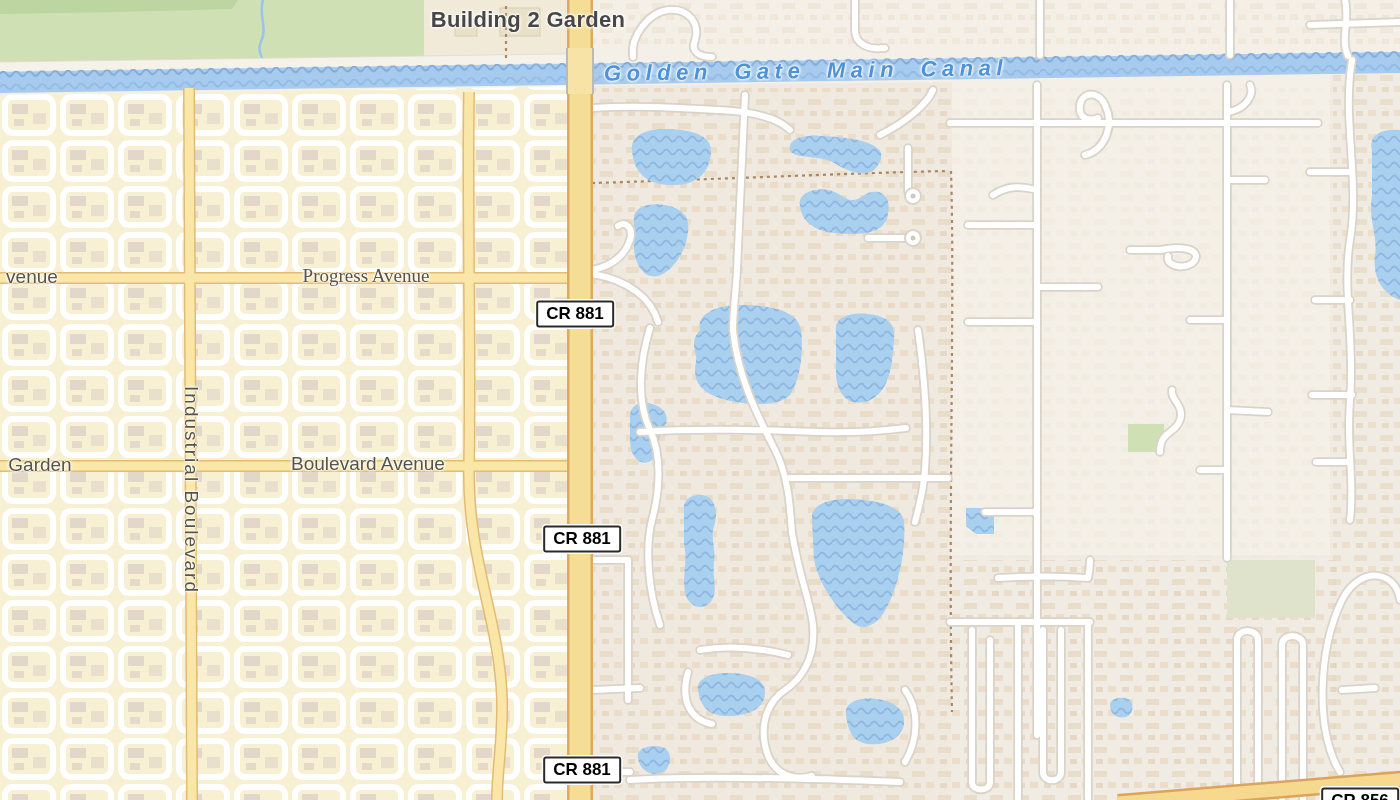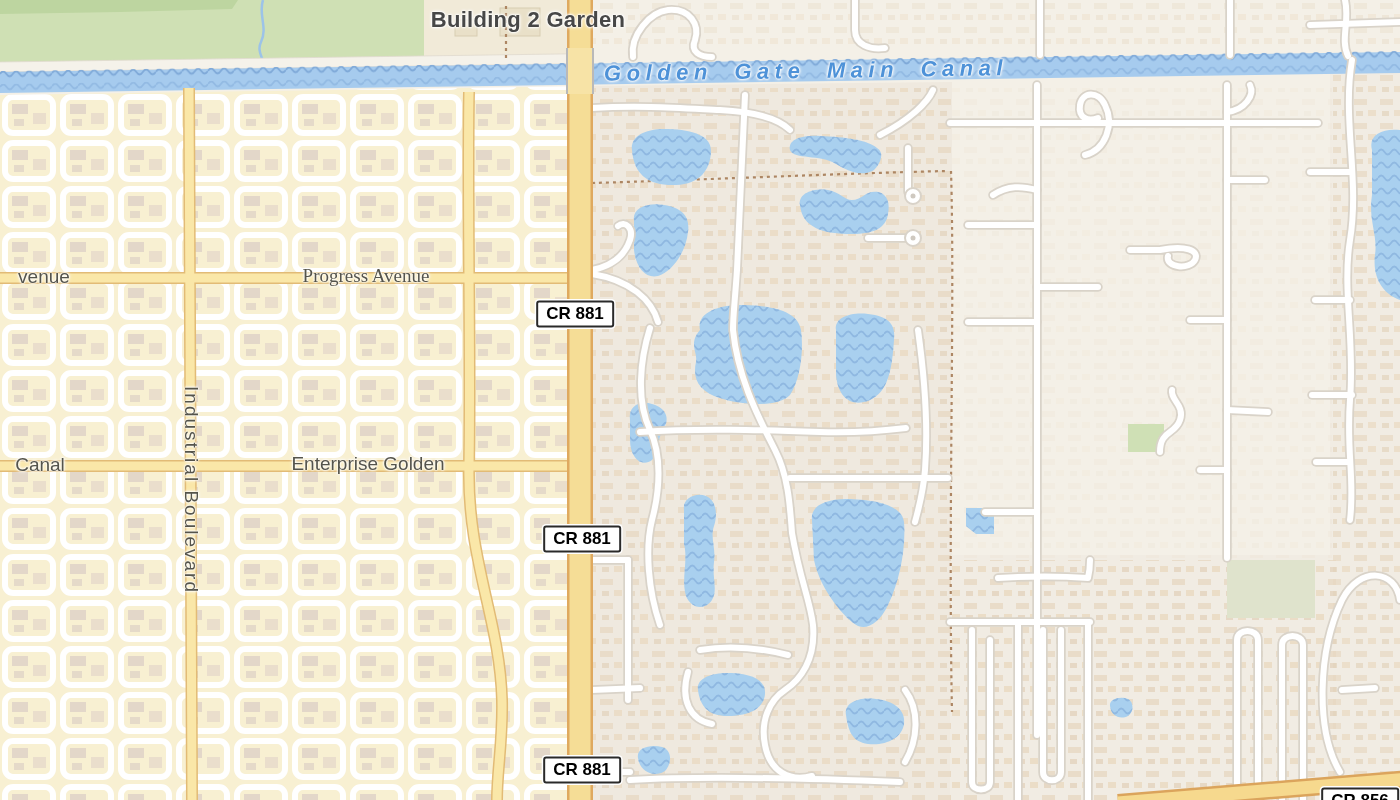--- a/index.html
+++ b/index.html
@@ -229,25 +229,25 @@
     </g>
   </g>
 </svg>
 
 <div class="map-label poi-label" style="left:528px;top:20px;">Building 2 Garden</div>
 
 <div class="map-label canal-label" style="left:806px;top:71px;transform:translate(-50%,-50%) rotate(-0.8deg);">Golden Gate Main Canal</div>
 
 <div class="map-label" style="left:366px;top:276px;font-family:Liberation Serif, serif;">Progress Avenue</div>
 
-<div class="map-label" style="left:44px;top:277px;">venue</div>
-
-<div class="map-label" style="left:368px;top:464px;">Enterprise Golden</div>
-
-<div class="map-label" style="left:40px;top:465px;">Canal</div>
+<div class="map-label" style="left:32px;top:277px;">venue</div>
+
+<div class="map-label" style="left:368px;top:464px;">Boulevard Avenue</div>
+
+<div class="map-label" style="left:40px;top:465px;">Garden</div>
 
 <div class="map-label vertical-label" style="left:191px;top:490px;">Industrial Boulevard</div>
 
 <div class="shield" style="left:575px;top:314px;">CR 881</div>
 
 <div class="shield" style="left:582px;top:539px;">CR 881</div>
 
 <div class="shield" style="left:582px;top:770px;">CR 881</div>
 
 <div class="shield" style="left:1360px;top:801px;">CR 856</div>

